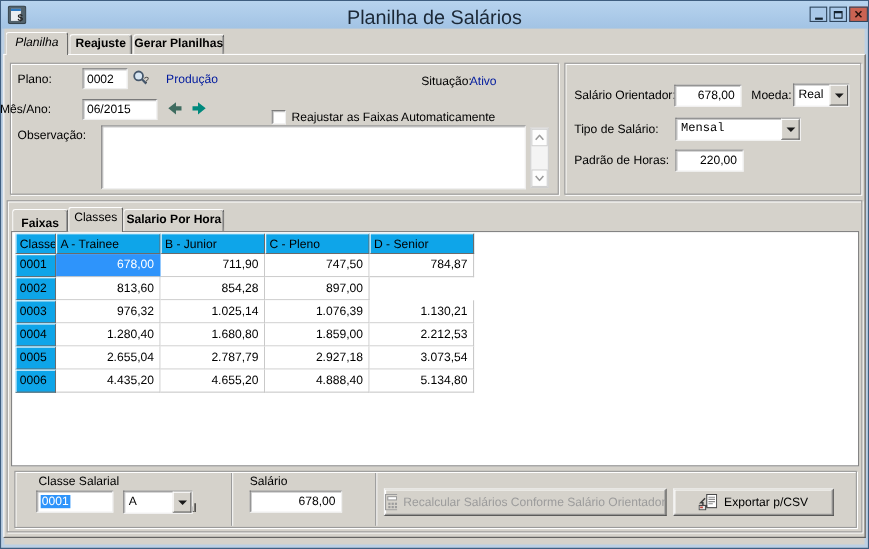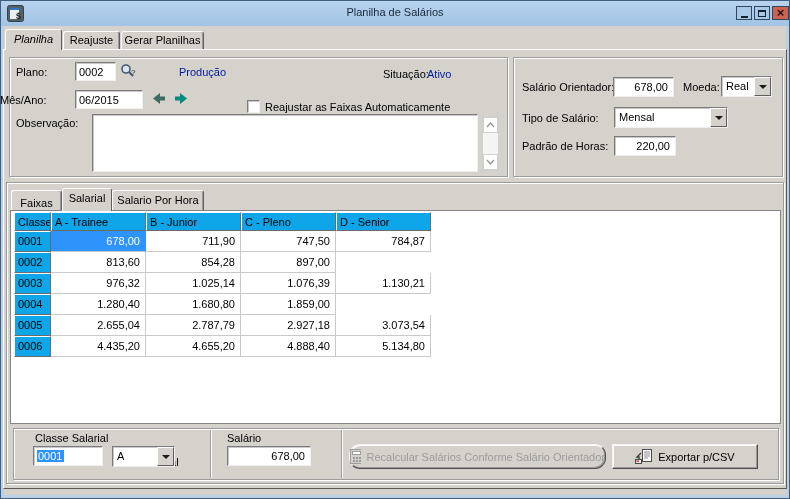--- a/index.html
+++ b/index.html
@@ -6,34 +6,34 @@
   body { margin:0; background:#8a8a8a; font-family:"Liberation Sans", sans-serif; }
   #win { position:relative; width:790px; height:499px; background:#d5d2cb;
          font-size:11px; color:#000; overflow:hidden;
          box-shadow: inset 0 0 0 1px #3f5e80, inset 0 0 0 4px #bcd0e4; }
   .abs { position:absolute; }
 
   
   .titlebar { position:absolute; left:1px; top:1px; width:788px; height:25px;
               background:linear-gradient(#b7d3ee,#a2c3e4); }
   .title { position:absolute; left:0; right:0; top:5px; text-align:center;
-           font-size:11px; color:#1b2836; }
+           font-size:18px; color:#1b2836; }
   .appicon { position:absolute; left:6px; top:4px; }
   .winbtn { position:absolute; top:5px; width:16px; height:14px; border:1px solid #2f465e;
             background:#a9c8e8; display:flex; align-items:center; justify-content:center; cursor:default; }
   .winbtn.close { width:17px; background:#cb6352; }
   .glyph-min { width:7px; height:2px; background:#14222f; margin-top:7px; }
   .glyph-max { width:8px; height:7px; border:1px solid #14222f; border-top-width:2px; }
   .glyph-x { font-weight:bold; font-size:13px; line-height:12px; color:#26100c; }
 
   
   .tab { position:absolute; background:#d5d2cb; text-align:center;
          border:1px solid #5f5f5f; border-bottom:none; border-top-color:#fdfdfd; border-left-color:#fdfdfd;
          border-top-left-radius:3px; border-top-right-radius:3px; overflow:hidden; white-space:nowrap; }
-  .tab.inactive { box-shadow: inset -1px 0 0 #9b9b9b; }
+  .tab.inactive { box-shadow: inset -1px 0 0 #9b9b9b; font-weight: bold; }
 
   
   .panel1 { position:absolute; left:3px; top:49px; width:784px; height:440px; background:#d5d2cb;
             border:1px solid; border-color:#fdfdfd #585858 #585858 #fdfdfd; }
   .groupbox { position:absolute; border:1px solid #9b9b9b;
               box-shadow: 1px 1px 0 #ffffff, inset 1px 1px 0 #ffffff; }
   .whitepage { position:absolute; left:10px; top:210px; width:771px; height:214px;
                background:#fff; border:1px solid #848484; }
   .divider { position:absolute; width:2px; border-left:1px solid #9b9b9b; border-right:1px solid #fff; }
 
@@ -47,21 +47,21 @@
   .combo .val { position:absolute; left:4px; top:3px; line-height:13px; }
   .combo .dd { position:absolute; right:0; top:0; bottom:0; width:17px; background:#d5d2cb;
                border:1px solid; border-color:#fdfdfd #5e5e5e #5e5e5e #fdfdfd;
                display:flex; align-items:center; justify-content:center; }
   .tri { width:0; height:0; border:4px solid transparent; border-top:4px solid #1a1a1a; margin-top:4px; }
   .checkbox { position:absolute; width:13px; height:13px; background:#fff; border:1px solid;
               border-color:#7b7b7b #efefef #efefef #7b7b7b; box-shadow: inset 1px 1px 0 #c9c9c9; }
   .btn { position:absolute; background:#d5d2cb; border:1px solid; border-color:#f6f6f6 #4e4e4e #4e4e4e #f6f6f6;
          box-shadow: inset -1px -1px 0 #9a9a9a, inset 1px 1px 0 #ffffff;
          display:flex; align-items:center; justify-content:center; gap:6px; white-space:nowrap; }
-  .btn.disabled { color:#9c9c9c;border-radius:11px; }
+  .btn.disabled { color:#9c9c9c; }
   .navy { color:#001a9e; }
 
   
   .txtarea { position:absolute; background:#fff; border:1px solid; border-color:#7b7b7b #efefef #efefef #7b7b7b;
              box-shadow: inset 1px 1px 0 #c9c9c9; }
   .sbar { position:absolute; width:17px; background:#f4f4f4; border:1px solid #cfcfcf; }
   .sbtn { position:absolute; left:0; width:15px; height:16px; background:#fdfdfd; border:1px solid #cfcfcf;
           display:flex; align-items:center; justify-content:center; }
 
   
@@ -110,21 +110,21 @@
 
   <div class="groupbox" style="left:9px;top:57px;width:499px;height:120px;"></div>
 
   <span class="lb" style="left:16px;top:66px;">Plano:</span>
   <div class="inp" style="left:75px;top:62px;width:41px;height:19px;">0002</div>
   <svg class="abs" style="left:120px;top:63px;" width="17" height="17">
     <circle cx="6" cy="6" r="4" fill="#d8e6f2" stroke="#46586c" stroke-width="1.6"></circle>
     <line x1="9" y1="9" x2="13" y2="13" stroke="#46586c" stroke-width="2"></line>
     <text x="11" y="12" font-size="8" fill="#333">?</text>
   </svg>
-  <span class="lb navy" style="left:151px;top:66px;margin-left:28px;">Produção</span>
+  <span class="lb navy" style="left:151px;top:66px;">Produção</span>
 
   <span class="lb" style="left:383px;top:68px;">Situação:</span>
   <span class="lb navy" style="left:427px;top:68px;">Ativo</span>
 
   <span class="lb" style="left:0;top:94px;">Mês/Ano:</span>
   <div class="inp" style="left:75px;top:90px;width:68px;height:19px;">06/2015</div>
   <svg class="abs" style="left:152px;top:92px;" width="14" height="13">
     <path d="M8,1 L1,6.5 L8,12 L8,8.5 L13,8.5 L13,4.5 L8,4.5 Z" fill="#3f6c60"></path>
   </svg>
   <svg class="abs" style="left:174px;top:92px;" width="14" height="13">
@@ -155,36 +155,36 @@
   <div class="inp num" style="left:613px;top:77px;width:61px;height:20px;">678,00</div>
   <span class="lb" style="left:683px;top:81px;">Moeda:</span>
   <div class="combo" style="left:721px;top:76px;width:51px;height:21px;">
     <span class="val">Real</span>
     <span class="dd">
         <span class="tri"></span>
       </span>
   </div>
 
   <span class="lb" style="left:522px;top:112px;">Tipo de Salário:</span>
-  <div class="combo" style="left:614px;top:107px;width:114px;height:21px;">
+  <div class="combo" style="left:614px;top:107px;width:114px;height:21px;font-family:Liberation Mono, monospace;">
     <span class="val">Mensal</span>
     <span class="dd">
         <span class="tri"></span>
       </span>
   </div>
 
   <span class="lb" style="left:522px;top:140px;">Padrão de Horas:</span>
   <div class="inp num" style="left:614px;top:136px;width:62px;height:20px;">220,00</div>
 
   <div class="groupbox" style="left:6px;top:182px;width:778px;height:302px;background:#d5d2cb;"></div>
 
   <div class="whitepage"></div>
 
   <div class="tab inactive" style="left:11px;top:190px;width:51px;height:20px;padding-top:6px;">Faixas</div>
-  <div class="tab" style="left:62px;top:188px;width:50px;height:23px;padding-top:3px;">Salarial</div>
+  <div class="tab" style="left:62px;top:188px;width:50px;height:23px;padding-top:3px;">Classes</div>
   <div class="tab inactive" style="left:112px;top:190px;width:92px;height:20px;padding-top:3px;">Salario Por Hora</div>
 
   <div class="grid">
     <div class="g-row">
       <div class="g-cell g-fixed w-classe h-head">Classe</div>
       <div class="g-cell g-fixed w-col h-head">A - Trainee</div>
       <div class="g-cell g-fixed w-col h-head">B - Junior</div>
       <div class="g-cell g-fixed w-col h-head">C - Pleno</div>
       <div class="g-cell g-fixed w-col h-head">D - Senior</div>
     </div>
@@ -206,20 +206,21 @@
       <div class="g-cell g-data w-col h-row">976,32</div>
       <div class="g-cell g-data w-col h-row">1.025,14</div>
       <div class="g-cell g-data w-col h-row">1.076,39</div>
       <div class="g-cell g-data w-col h-row">1.130,21</div>
     </div>
     <div class="g-row">
       <div class="g-cell g-fixed w-classe h-row">0004</div>
       <div class="g-cell g-data w-col h-row">1.280,40</div>
       <div class="g-cell g-data w-col h-row">1.680,80</div>
       <div class="g-cell g-data w-col h-row">1.859,00</div>
+      <div class="g-cell g-data w-col h-row">2.212,53</div>
     </div>
     <div class="g-row">
       <div class="g-cell g-fixed w-classe h-row">0005</div>
       <div class="g-cell g-data w-col h-row">2.655,04</div>
       <div class="g-cell g-data w-col h-row">2.787,79</div>
       <div class="g-cell g-data w-col h-row">2.927,18</div>
       <div class="g-cell g-data w-col h-row">3.073,54</div>
     </div>
     <div class="g-row">
       <div class="g-cell g-fixed w-classe h-row">0006</div>

